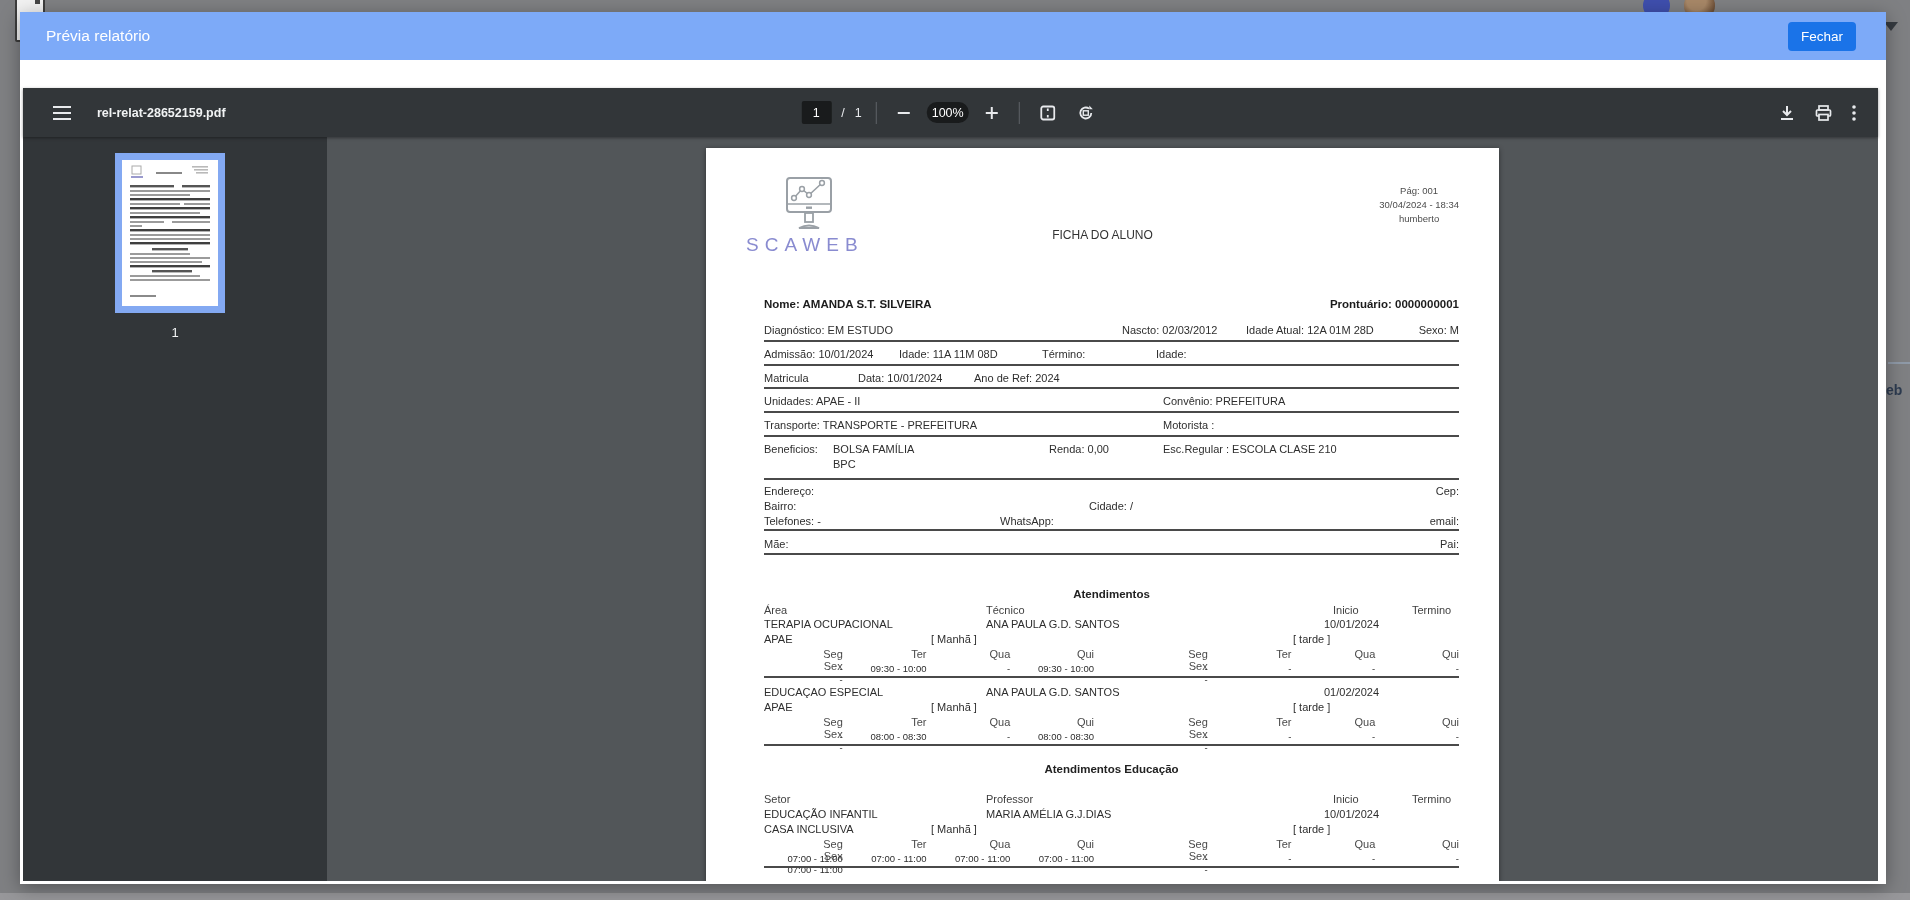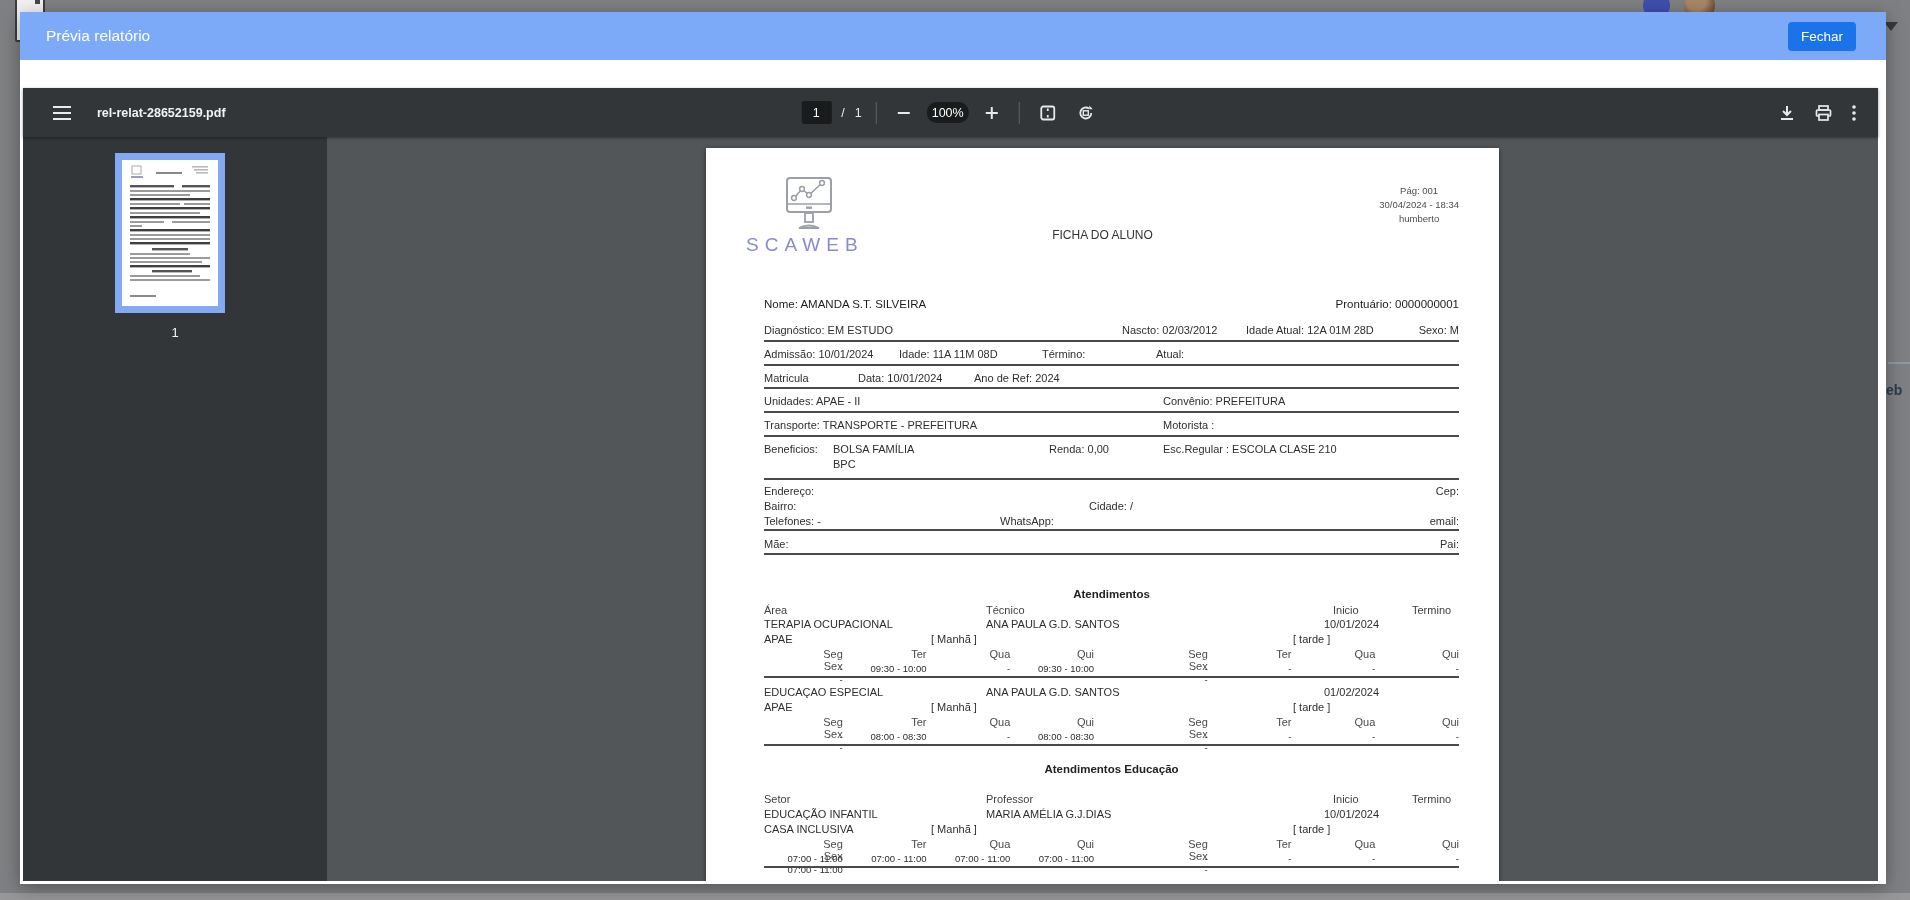--- a/index.html
+++ b/index.html
@@ -42,21 +42,21 @@
   
   .pdf-page{position:absolute;left:379px;top:11px;width:793px;height:1020px;background:#fff;box-shadow:0 1px 5px rgba(0,0,0,.45);color:#2e2e2e}
   .logo-icon{position:absolute;left:79px;top:28px}
   .logo-text{position:absolute;left:40px;top:86px;font-size:19px;letter-spacing:6px;color:#898bd0}
   .doc-meta{position:absolute;right:40px;top:36px;text-align:center;font-size:9.5px;color:#4c4c4c;line-height:14px}
   .doc-title{position:absolute;left:0;top:80px;width:100%;text-align:center;font-size:12px;color:#333}
   .content{position:absolute;left:58px;top:0;width:695px;height:100%;font-size:11px}
   .row{position:absolute;left:0;width:100%;height:14px;white-space:nowrap}
   .c{position:absolute;top:0;white-space:nowrap}
   .cr{position:absolute;top:0;right:0;white-space:nowrap}
-  .b{font-weight:normal;font-size:11.5px;color:#1c1c1c}
+  .b{font-weight:bold;font-size:11.5px;color:#1c1c1c}
   .hr{position:absolute;left:0;width:100%;height:2px;background:#4a4a4a}
   .sec-title{position:absolute;left:0;width:100%;text-align:center;font-weight:bold;font-size:11.5px;color:#222}
   .hdr{color:#3f3f3f}
   .entry{position:absolute;left:0;width:695px;height:68px}
   .half{position:absolute;display:grid;grid-template-columns:repeat(4,1fr);width:335px;text-align:right}
   .hA{left:-5px}.hB{left:360px}
   .dy{font-size:11px;color:#494949}
   .tm{font-size:9.5px;color:#2d2d2d;white-space:nowrap}
 </style>
 </head>
@@ -259,21 +259,21 @@
               <span class="c" style="left:358px">Nascto: 02/03/2012</span>
               <span class="c" style="left:482px">Idade Atual: 12A 01M 28D</span>
               <span class="cr">Sexo: M</span>
             </div>
             <div class="hr" style="top:192px"></div>
 
             <div class="row" style="top:200px">
               <span class="c" style="left:0">Admissão: 10/01/2024</span>
               <span class="c" style="left:135px">Idade: 11A 11M 08D</span>
               <span class="c" style="left:278px">Término:</span>
-              <span class="c" style="left:392px">Atual:</span>
+              <span class="c" style="left:392px">Idade:</span>
             </div>
             <div class="hr" style="top:216px"></div>
 
             <div class="row" style="top:224px">
               <span class="c" style="left:0">Matricula</span>
               <span class="c" style="left:94px">Data: 10/01/2024</span>
               <span class="c" style="left:210px">Ano de Ref: 2024</span>
             </div>
             <div class="hr" style="top:239px"></div>
 

